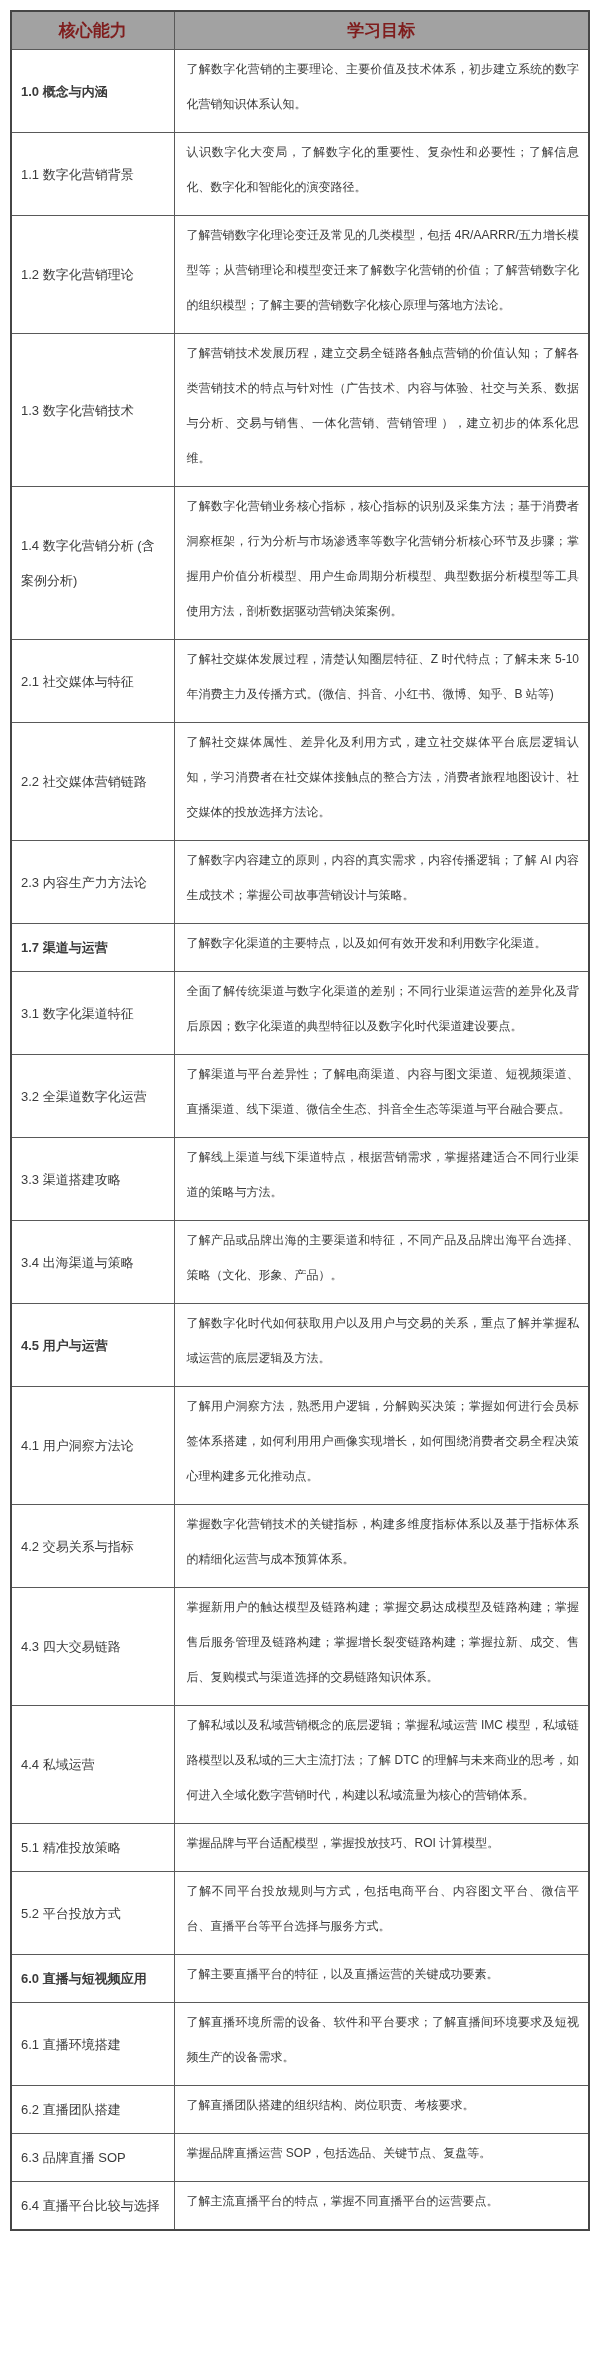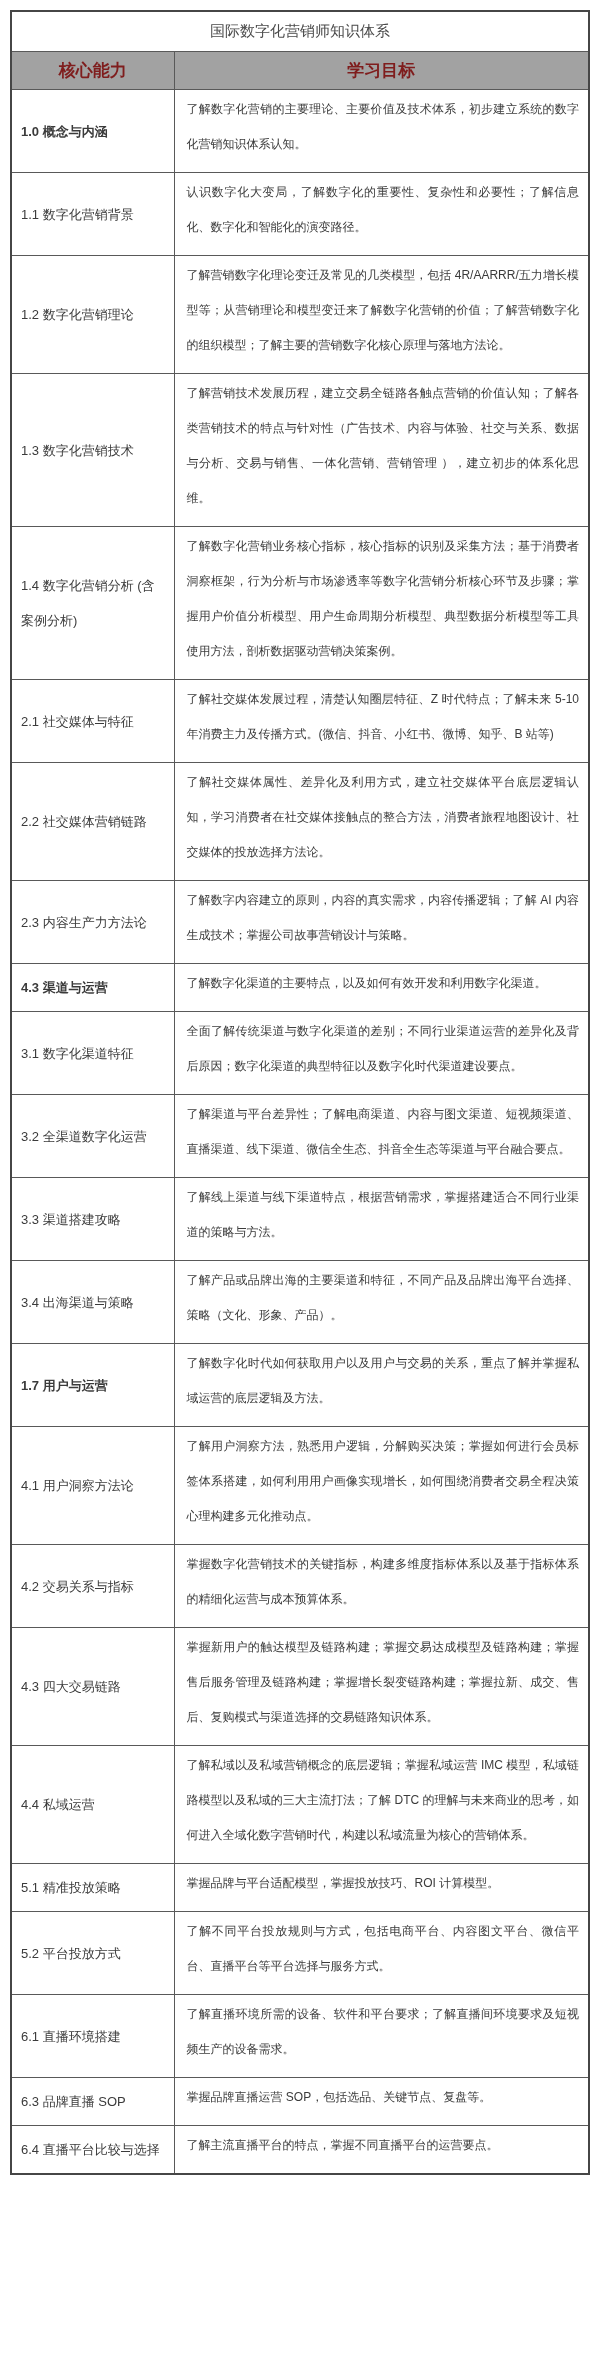--- a/index.html
+++ b/index.html
@@ -62,23 +62,20 @@
 <body>
 
 <div class="page">
   <table class="kb">
     <colgroup>
       <col style="width:163px">
       <col>
     </colgroup>
     <thead>
       <tr>
-        <td class="title-cell" colspan="2">国际数字化营销师知识体系</td>
-      </tr>
-      <tr>
         <th class="col-head">核心能力</th>
         <th class="col-head">学习目标</th>
       </tr>
     </thead>
     <tbody>
         <tr class="section">
           <td class="c1">1.0 概念与内涵</td>
           <td class="c2">了解数字化营销的主要理论、主要价值及技术体系，初步建立系统的数字化营销知识体系认知。</td>
         </tr>
         <tr>
@@ -103,41 +100,41 @@
         </tr>
         <tr>
           <td class="c1">2.2 社交媒体营销链路</td>
           <td class="c2">了解社交媒体属性、差异化及利用方式，建立社交媒体平台底层逻辑认知，学习消费者在社交媒体接触点的整合方法，消费者旅程地图设计、社交媒体的投放选择方法论。</td>
         </tr>
         <tr>
           <td class="c1">2.3 内容生产力方法论</td>
           <td class="c2">了解数字内容建立的原则，内容的真实需求，内容传播逻辑；了解 AI 内容生成技术；掌握公司故事营销设计与策略。</td>
         </tr>
         <tr class="section">
-          <td class="c1">4.3 渠道与运营</td>
+          <td class="c1">1.7 渠道与运营</td>
           <td class="c2">了解数字化渠道的主要特点，以及如何有效开发和利用数字化渠道。</td>
         </tr>
         <tr>
           <td class="c1">3.1 数字化渠道特征</td>
           <td class="c2">全面了解传统渠道与数字化渠道的差别；不同行业渠道运营的差异化及背后原因；数字化渠道的典型特征以及数字化时代渠道建设要点。</td>
         </tr>
         <tr>
           <td class="c1">3.2 全渠道数字化运营</td>
           <td class="c2">了解渠道与平台差异性；了解电商渠道、内容与图文渠道、短视频渠道、直播渠道、线下渠道、微信全生态、抖音全生态等渠道与平台融合要点。</td>
         </tr>
         <tr>
           <td class="c1">3.3 渠道搭建攻略</td>
           <td class="c2">了解线上渠道与线下渠道特点，根据营销需求，掌握搭建适合不同行业渠道的策略与方法。</td>
         </tr>
         <tr>
           <td class="c1">3.4 出海渠道与策略</td>
           <td class="c2">了解产品或品牌出海的主要渠道和特征，不同产品及品牌出海平台选择、策略（文化、形象、产品）。</td>
         </tr>
         <tr class="section">
-          <td class="c1">1.7 用户与运营</td>
+          <td class="c1">4.5 用户与运营</td>
           <td class="c2">了解数字化时代如何获取用户以及用户与交易的关系，重点了解并掌握私域运营的底层逻辑及方法。</td>
         </tr>
         <tr>
           <td class="c1">4.1 用户洞察方法论</td>
           <td class="c2">了解用户洞察方法，熟悉用户逻辑，分解购买决策；掌握如何进行会员标签体系搭建，如何利用用户画像实现增长，如何围绕消费者交易全程决策心理构建多元化推动点。</td>
         </tr>
         <tr>
           <td class="c1">4.2 交易关系与指标</td>
           <td class="c2">掌握数字化营销技术的关键指标，构建多维度指标体系以及基于指标体系的精细化运营与成本预算体系。</td>
         </tr>
@@ -150,23 +147,31 @@
           <td class="c2">了解私域以及私域营销概念的底层逻辑；掌握私域运营 IMC 模型，私域链路模型以及私域的三大主流打法；了解 DTC 的理解与未来商业的思考，如何进入全域化数字营销时代，构建以私域流量为核心的营销体系。</td>
         </tr>
         <tr>
           <td class="c1">5.1 精准投放策略</td>
           <td class="c2">掌握品牌与平台适配模型，掌握投放技巧、ROI 计算模型。</td>
         </tr>
         <tr>
           <td class="c1">5.2 平台投放方式</td>
           <td class="c2">了解不同平台投放规则与方式，包括电商平台、内容图文平台、微信平台、直播平台等平台选择与服务方式。</td>
         </tr>
+        <tr class="section">
+          <td class="c1">6.0 直播与短视频应用</td>
+          <td class="c2">了解主要直播平台的特征，以及直播运营的关键成功要素。</td>
+        </tr>
         <tr>
           <td class="c1">6.1 直播环境搭建</td>
           <td class="c2">了解直播环境所需的设备、软件和平台要求；了解直播间环境要求及短视频生产的设备需求。</td>
+        </tr>
+        <tr>
+          <td class="c1">6.2 直播团队搭建</td>
+          <td class="c2">了解直播团队搭建的组织结构、岗位职责、考核要求。</td>
         </tr>
         <tr>
           <td class="c1">6.3 品牌直播 SOP</td>
           <td class="c2">掌握品牌直播运营 SOP，包括选品、关键节点、复盘等。</td>
         </tr>
         <tr>
           <td class="c1">6.4 直播平台比较与选择</td>
           <td class="c2">了解主流直播平台的特点，掌握不同直播平台的运营要点。</td>
         </tr>
       </tbody>

